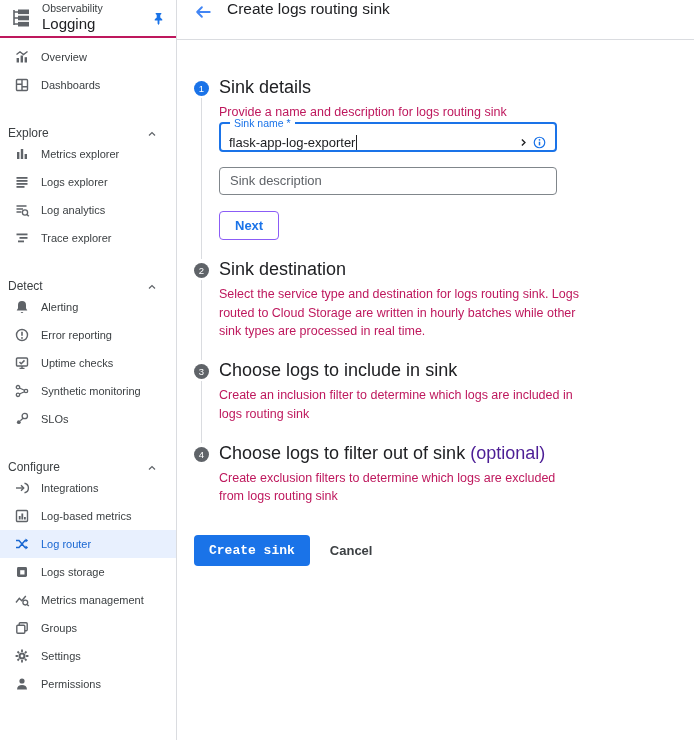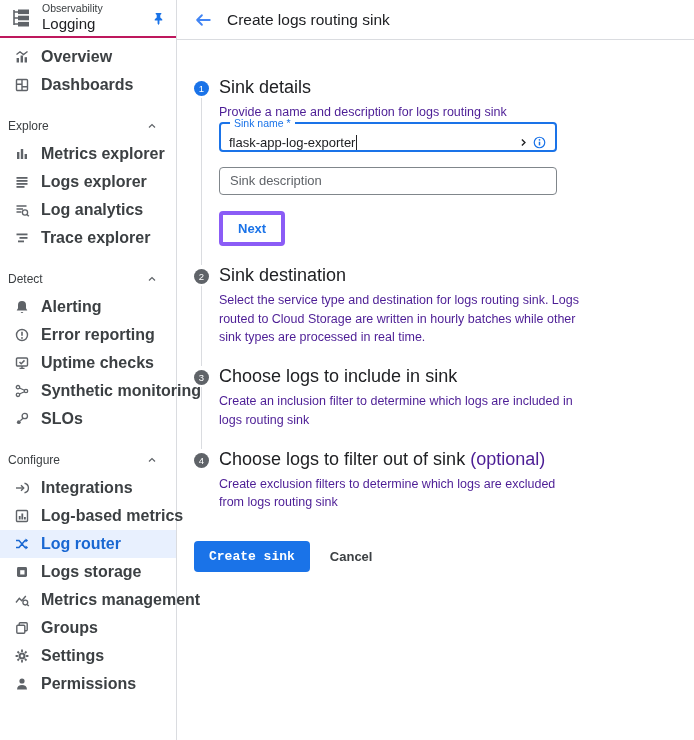--- a/index.html
+++ b/index.html
@@ -14,69 +14,69 @@
   .logo { width:22px; height:22px; flex:none; }
   .product-text { margin-left:10px; flex:1; line-height:1.1; }
   .product-subtitle { font-size:10.5px; color:#3c4043; display:block; }
   .product-title { font-size:15px; color:#202124; display:block; margin-top:1px; }
   .pin-btn { width:24px; height:24px; display:flex; align-items:center; justify-content:center; cursor:pointer; }
 
   .nav { padding-top:5px; }
   .nav-item { height:28px; display:flex; align-items:center; padding-left:14px;
     cursor:pointer; color:#3c4043; }
   .nav-item .ic { width:16px; height:16px; flex:none; }
-  .nav-item .lbl { margin-left:11px; font-size:16px; white-space:nowrap;font-weight:bold; }
+  .nav-item .lbl { margin-left:11px; font-size:11px; white-space:nowrap; }
   .nav-item.selected { background:#e8f0fe; color:#1967d2; }
   .nav-item.selected .lbl { color:#1967d2; }
 
-  .section-header { height:28px; margin-top:13px; display:flex; align-items:center;
+  .section-header { height:28px; margin-top:13px; display:flex; align-items:flex-end;
     justify-content:space-between; padding:0 18px 0 8px; cursor:pointer; }
   .section-label { font-size:12px; color:#3c4043; }
   .section-header .chev { width:12px; height:12px; }
 
   
   .main { position:absolute; left:177px; top:0; width:517px; height:740px; }
   .main-header { height:40px; border-bottom:1px solid #dadce0; display:flex;
-    align-items:center; padding-left:14px; }
+    align-items:flex-start; padding-left:14px; }
   .back-btn { width:24px; height:24px; display:flex; align-items:center;
     justify-content:center; cursor:pointer; }
   .page-title { margin-left:12px; font-size:15.5px; color:#202124; }
 
   .content { padding:37px 0 0 17px; }
   .step-head { display:flex; align-items:flex-start; }
   .step-num { width:15px; height:15px; border-radius:50%; background:#5f6368; color:#fff;
     font-size:9.5px; display:flex; align-items:center; justify-content:center;
     margin-top:4px; flex:none; }
   .step.active .step-num { background:#1a73e8; }
   .step-title { margin-left:10px; font-size:18px; font-weight:400; color:#202124; }
   .optional-suffix { color:#4c1d95; }
   .step-body { margin-left:7px; border-left:1px solid #dadce0; padding:5px 0 19px 17px; }
   .step-body.no-line { border-left:1px solid transparent; }
-  .step-desc { font-size:12.5px; color:#4c1d95; line-height:1.5; width:372px; }
+  .step-desc { font-size:12.5px; color:#be185d; line-height:1.5; width:372px; }
   .step-desc.narrow { width:352px; }
 
   
   .text-field { position:relative; width:338px; height:30px; border:2px solid #1a73e8;
     border-radius:4px; display:flex; align-items:flex-end; padding:0 8px; 
     cursor:text; background:#fff; }
   .float-label { position:absolute; top:-7px; left:9px; background:#fff; padding:0 4px;
     font-size:10.5px; color:#1a73e8; white-space:nowrap; }
   .field-value { font-size:13px; color:#202124; white-space:nowrap; }
   .caret { width:1px; height:15px; background:#202124; margin-left:1px; }
   .field-icons { margin-left:auto; display:flex; align-items:center; gap:2px; }
   .field-icons svg { display:block; cursor:pointer; }
 
   .desc-field { width:338px; height:28px; border:1px solid #80868b; border-radius:4px;
     margin-top:15px; display:flex; align-items:center; padding:0 2px; background:#fff; }
   .desc-field input { border:none; outline:none; width:100%; font-size:13px;
     font-family:"Liberation Sans", sans-serif; color:#14532d; padding:0 8px; background:transparent; }
   .desc-field input::placeholder { color:#5f6368; opacity:1; }
 
   .next-btn { display:inline-block; margin-top:16px; padding:6px 15px; background:#fff;
-    border:4px solid #8b5cf6; border-radius:4px; color:#1a73e8; font-size:13px;
+    border:1px solid #8b5cf6; border-radius:4px; color:#1a73e8; font-size:13px;
     font-weight:bold; cursor:pointer; }
 
   .actions { display:flex; align-items:center; margin-top:10px; }
   .create-btn { background:#1a73e8; color:#fff; border:none; border-radius:4px;
     padding:8px 15px; font-size:13px; font-weight:bold; cursor:pointer;
     font-family:Liberation Mono, monospace; }
   .cancel-btn { margin-left:18px; color:#3c4043; font-size:13px; font-weight:bold;
     cursor:pointer; padding:8px 2px; }
 </style>
 </head>

